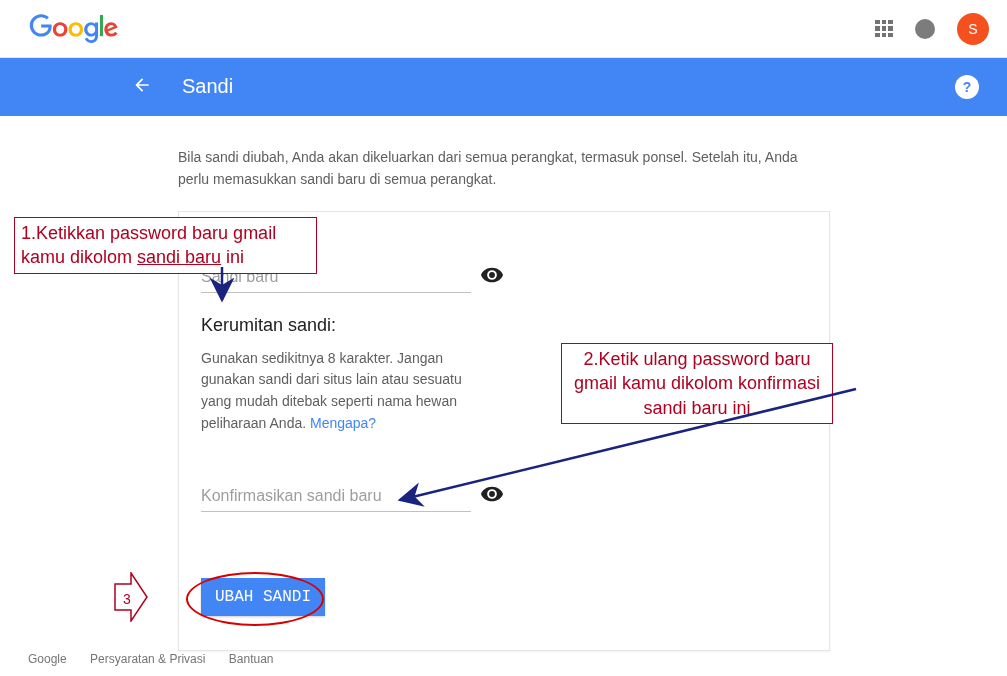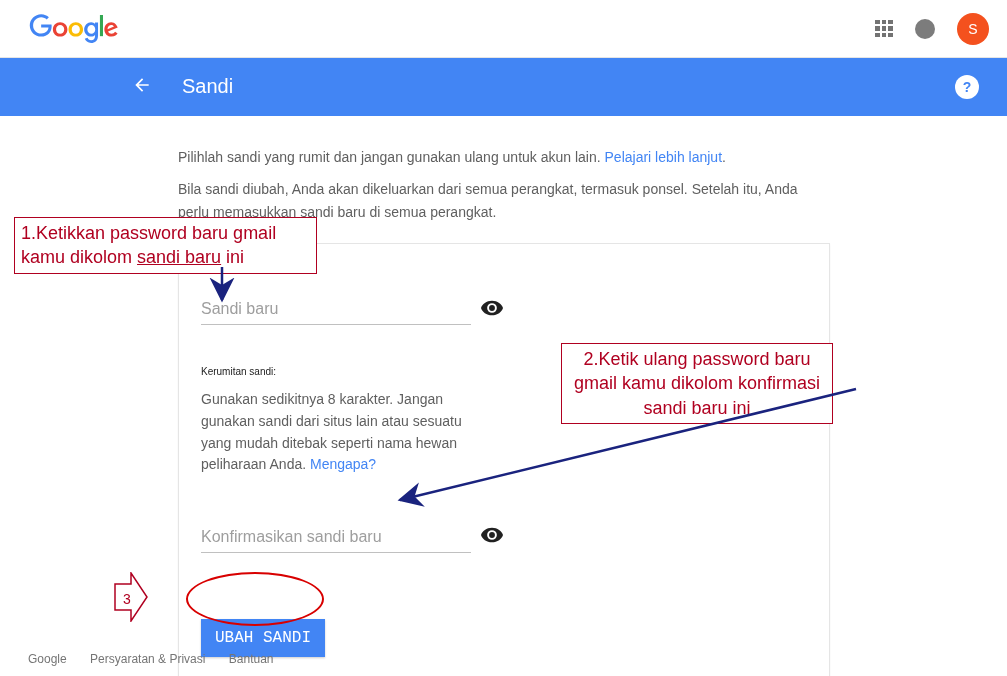--- a/index.html
+++ b/index.html
@@ -26,21 +26,21 @@
 
   .card { background: #fff; border: 1px solid #e5e5e5; margin-top: 20px; padding: 50px 22px 34px 22px; width: 652px; box-shadow: 0 1px 2px rgba(0,0,0,0.05); }
 
   .field-row { display: flex; align-items: center; width: 300px; }
   .field-wrap { position: relative; flex: 1; }
   .text-input { width: 270px; border: none; border-bottom: 1px solid #c0c0c0; font-size: 16px; padding: 6px 0; outline: none; color: #333; }
   .text-input::placeholder { color: #9e9e9e; }
   .eye { margin-left: 10px; cursor: pointer; }
   .eye svg { width: 22px; height: 16px; }
 
-  .strength-label { font-size: 10px; color: #212121; margin-top: 41px; margin-bottom: 12px; }
+  .strength-label { font-size: 18px; color: #212121; margin-top: 22px; margin-bottom: 12px; }
   .strength-desc { font-size: 14px; color: #5f5f5f; line-height: 1.55; width: 290px; }
   .strength-desc a { color: #4285f4; text-decoration: none; }
 
   .confirm-row { margin-top: 46px; }
 
   .change-btn { margin-top: 66px; background: #4285f4; color: #fff; border: none; padding: 10px 14px; font-size: 16px; font-weight: 500; cursor: pointer; box-shadow: 0 1px 2px rgba(0,0,0,0.2); font-family: Liberation Mono, monospace; }
 
   .footer { position: absolute; bottom: 10px; left: 28px; font-size: 12px; color: #757575; text-align: center; }
   .footer a { color: #757575; text-decoration: none; margin-right: 20px; }
 
@@ -98,23 +98,20 @@
       <svg width="20" height="20" viewBox="0 0 24 24" fill="#fff">
           <path d="M20 11H7.83l5.59-5.59L12 4l-8 8 8 8 1.41-1.41L7.83 13H20v-2z"></path>
         </svg>
     </div>
     <div class="blue-title">Sandi</div>
   </div>
   <div class="help-circle">?</div>
 </div>
 
 <div class="content">
-  <p class="intro">
-    <span>Pilihlah sandi yang rumit dan jangan gunakan ulang untuk akun lain. </span><a href="#">Pelajari lebih lanjut</a><span>.</span>
-  </p>
   <p class="intro">Bila sandi diubah, Anda akan dikeluarkan dari semua perangkat, termasuk ponsel. Setelah itu, Anda perlu memasukkan sandi baru di semua perangkat.</p>
 
   <div class="card">
     <div class="field-row">
       <div class="field-wrap">
         <input type="password" class="text-input" placeholder="Sandi baru" style="">
       </div>
       <div class="eye">
         <svg viewBox="0 0 24 16" fill="#212121">
             <path d="M12 0C6 0 1.3 3.6 0 8c1.3 4.4 6 8 12 8s10.7-3.6 12-8c-1.3-4.4-6-8-12-8zm0 13.3A5.3 5.3 0 1 1 12 2.7a5.3 5.3 0 0 1 0 10.6zm0-8.5a3.2 3.2 0 1 0 0 6.4 3.2 3.2 0 0 0 0-6.4z"></path>

